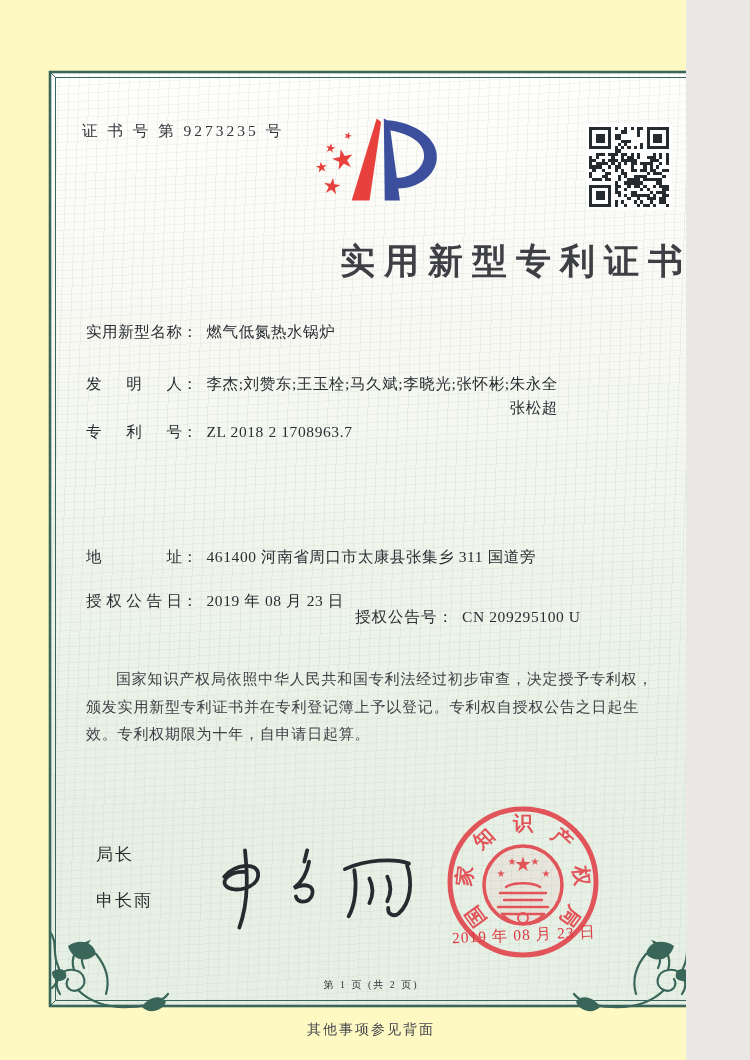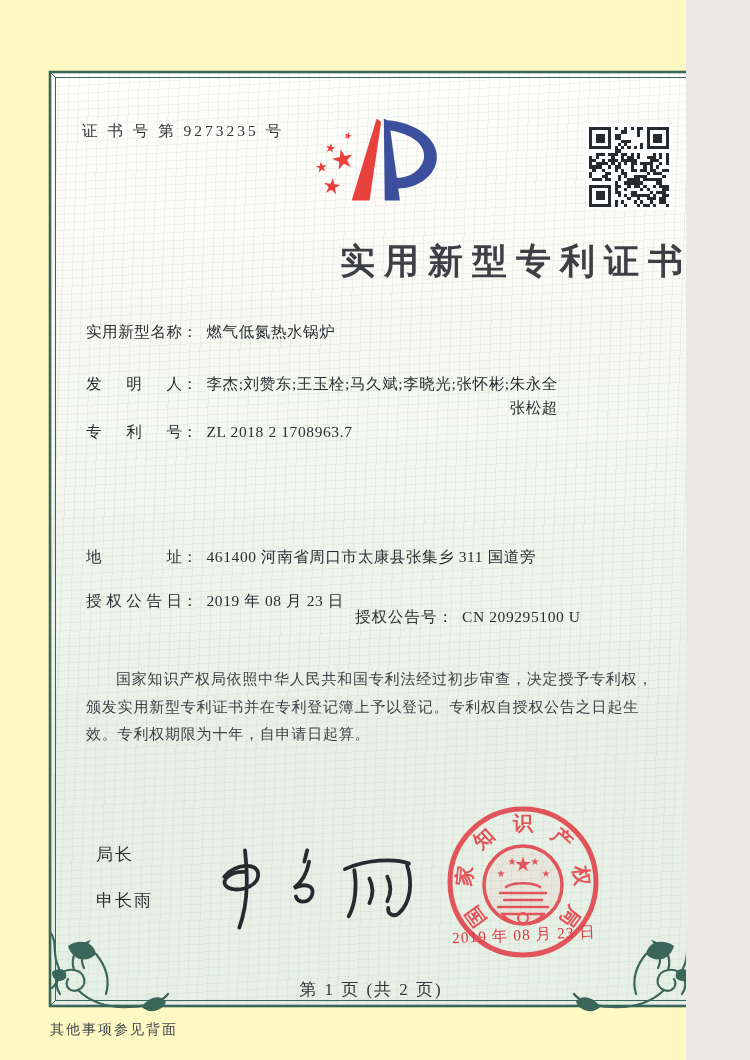--- a/index.html
+++ b/index.html
@@ -54,22 +54,22 @@
   .sig-title{position:absolute;left:96px;top:843px;font-size:17px;letter-spacing:2px;color:#2c2e32;font-family:"Liberation Sans","DejaVu Sans",sans-serif;}
   .sig-name{position:absolute;left:96px;top:889px;font-size:17px;letter-spacing:2px;color:#2c2e32;font-family:"Liberation Sans","DejaVu Sans",sans-serif;}
   .signature{position:absolute;left:196px;top:838px;width:245px;height:100px;}
 
   .seal{position:absolute;left:438px;top:797px;width:170px;height:170px;opacity:0.93;}
   .seal-date{
     position:absolute;left:452px;top:925px;white-space:nowrap;
     font-size:15.5px;letter-spacing:1px;color:var(--date-red);
     transform:rotate(-2.5deg);
   }
-  .page-num{position:absolute;left:50px;top:978px;width:642px;text-align:center;font-size:17px;letter-spacing:2px;color:#33353a;}
-  .back-note{position:absolute;left:50px;top:1021px;width:642px;text-align:left;font-size:14px;letter-spacing:2px;color:#44464c;}
+  .page-num{position:absolute;left:50px;top:978px;width:642px;text-align:center;font-size:10px;letter-spacing:2px;color:#33353a;}
+  .back-note{position:absolute;left:50px;top:1021px;width:642px;text-align:center;font-size:14px;letter-spacing:2px;color:#44464c;}
   .sealchar{font-weight:bold;font-family:"Liberation Serif","DejaVu Serif",serif;}
 </style>
 </head>
 <body>
 
 <div class="page">
 
   <div class="cert-bg"></div>
 
   <svg class="border-svg" viewBox="0 0 750 1060">

